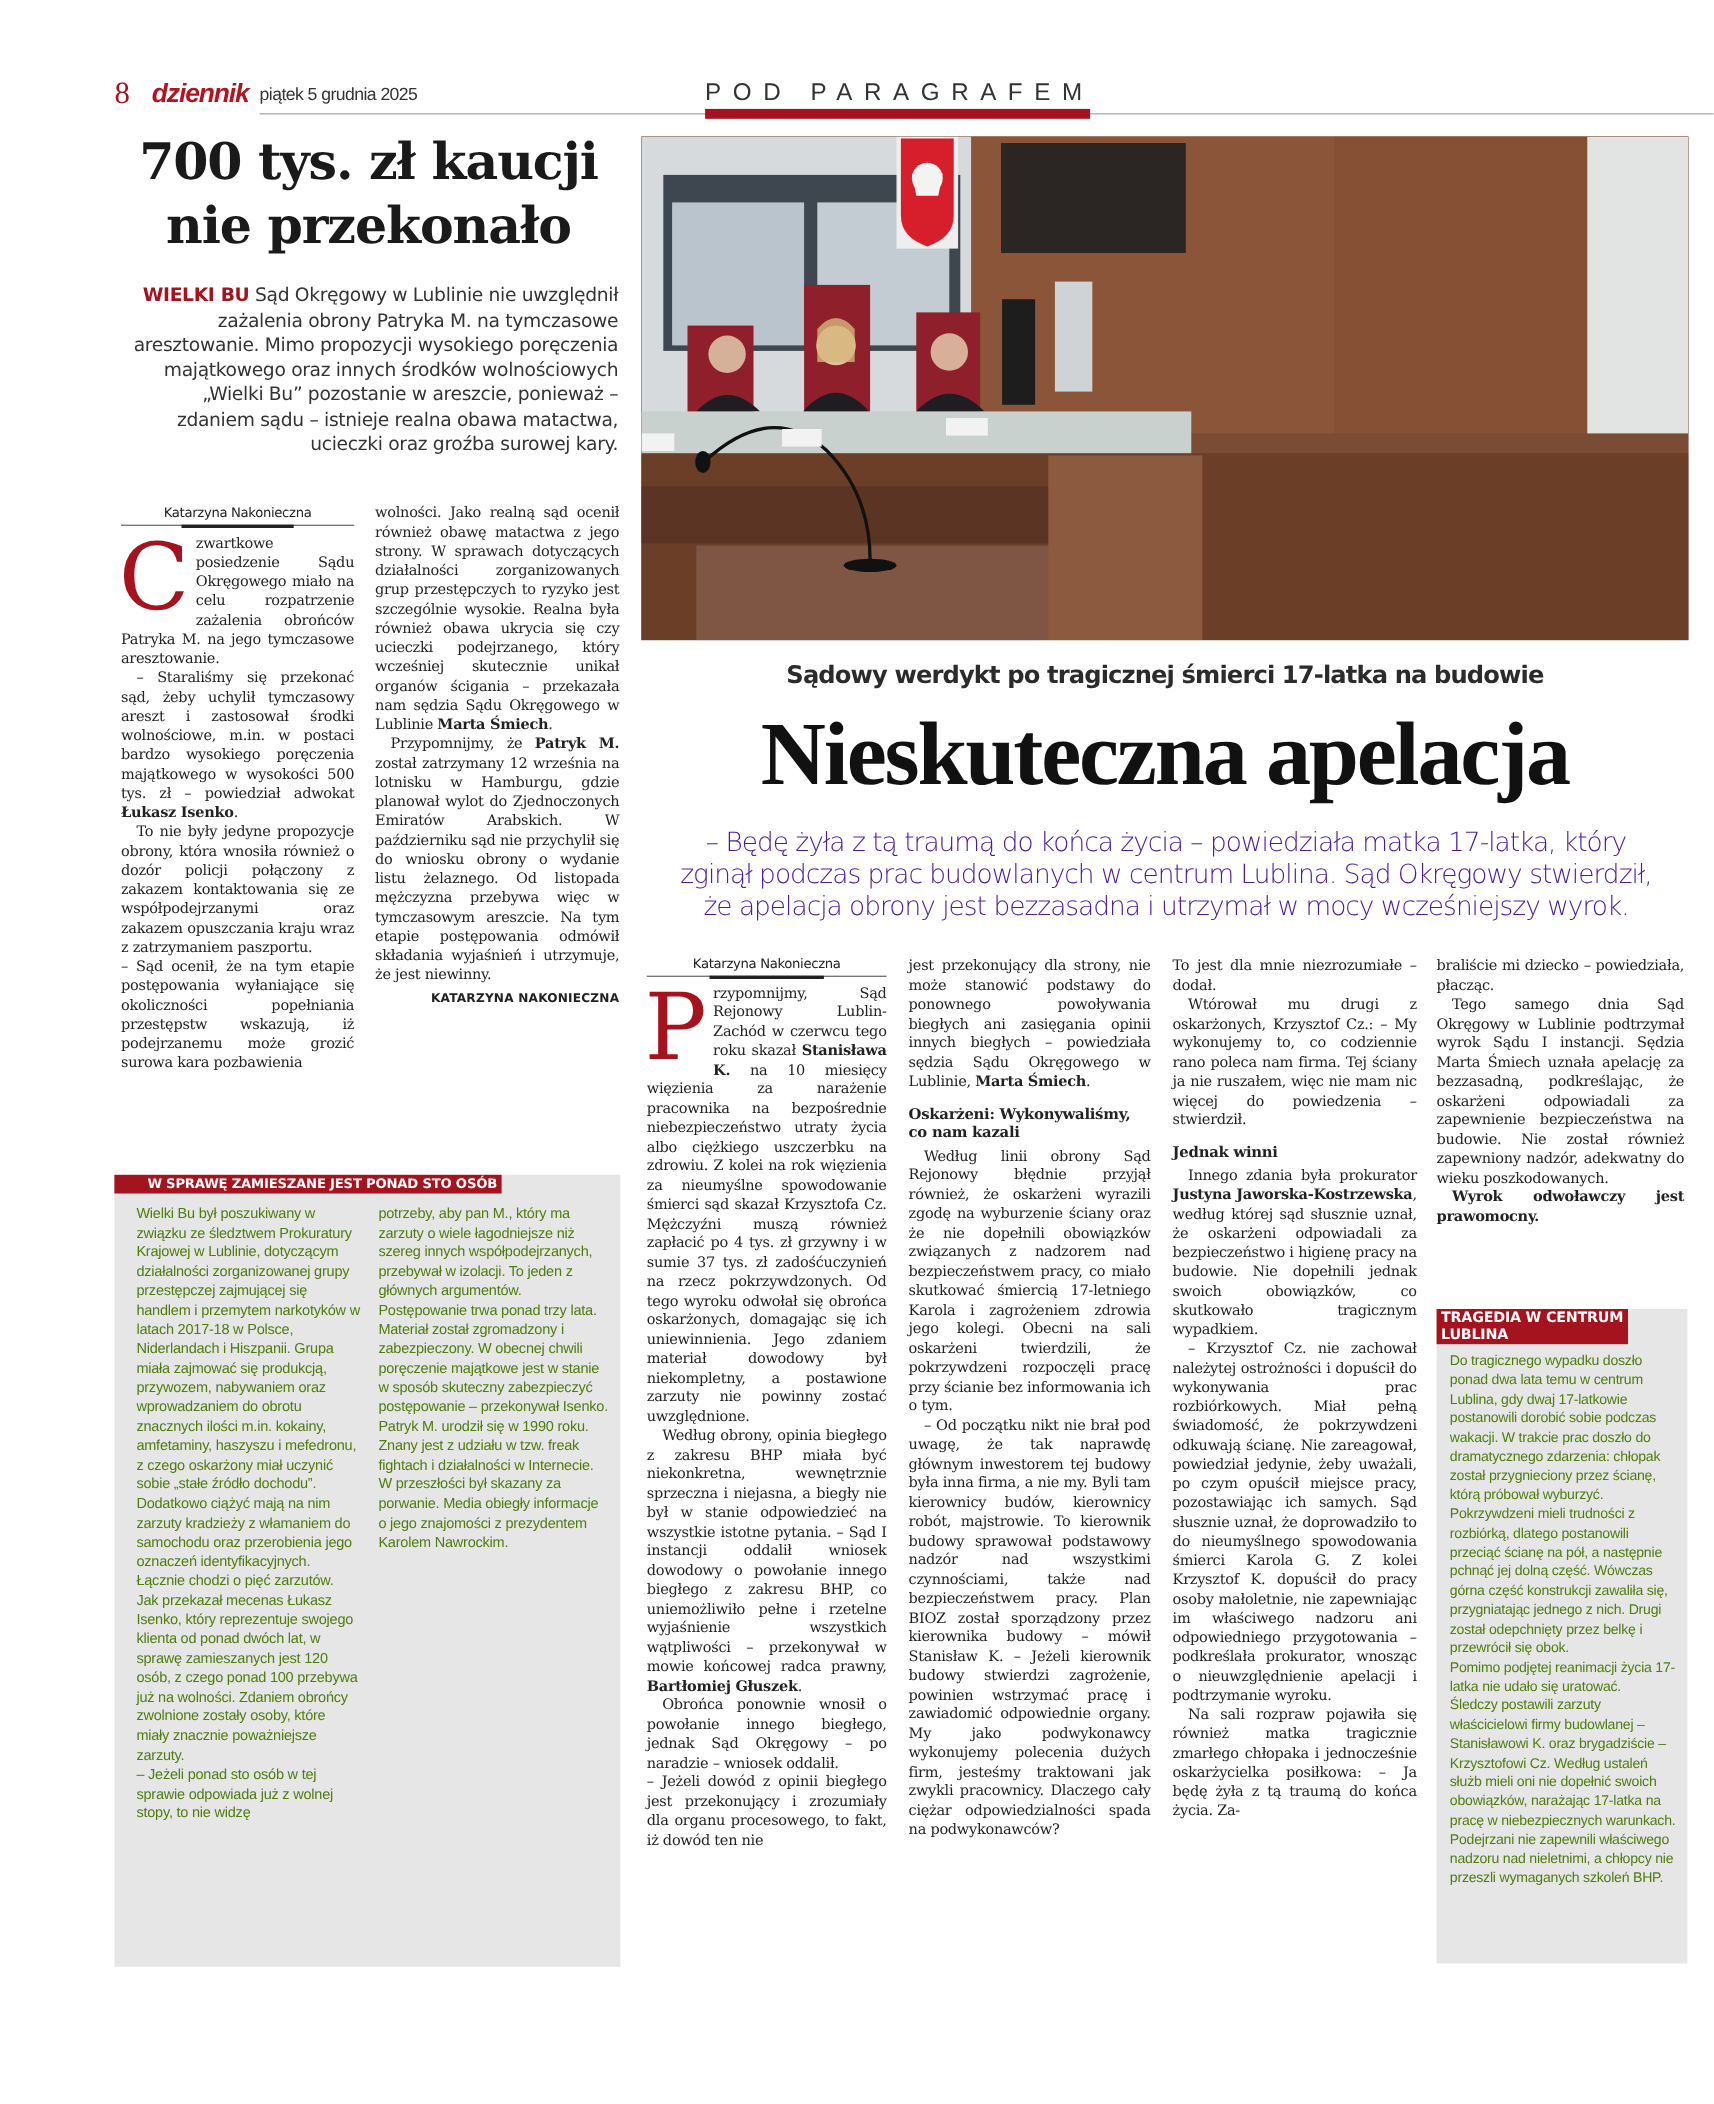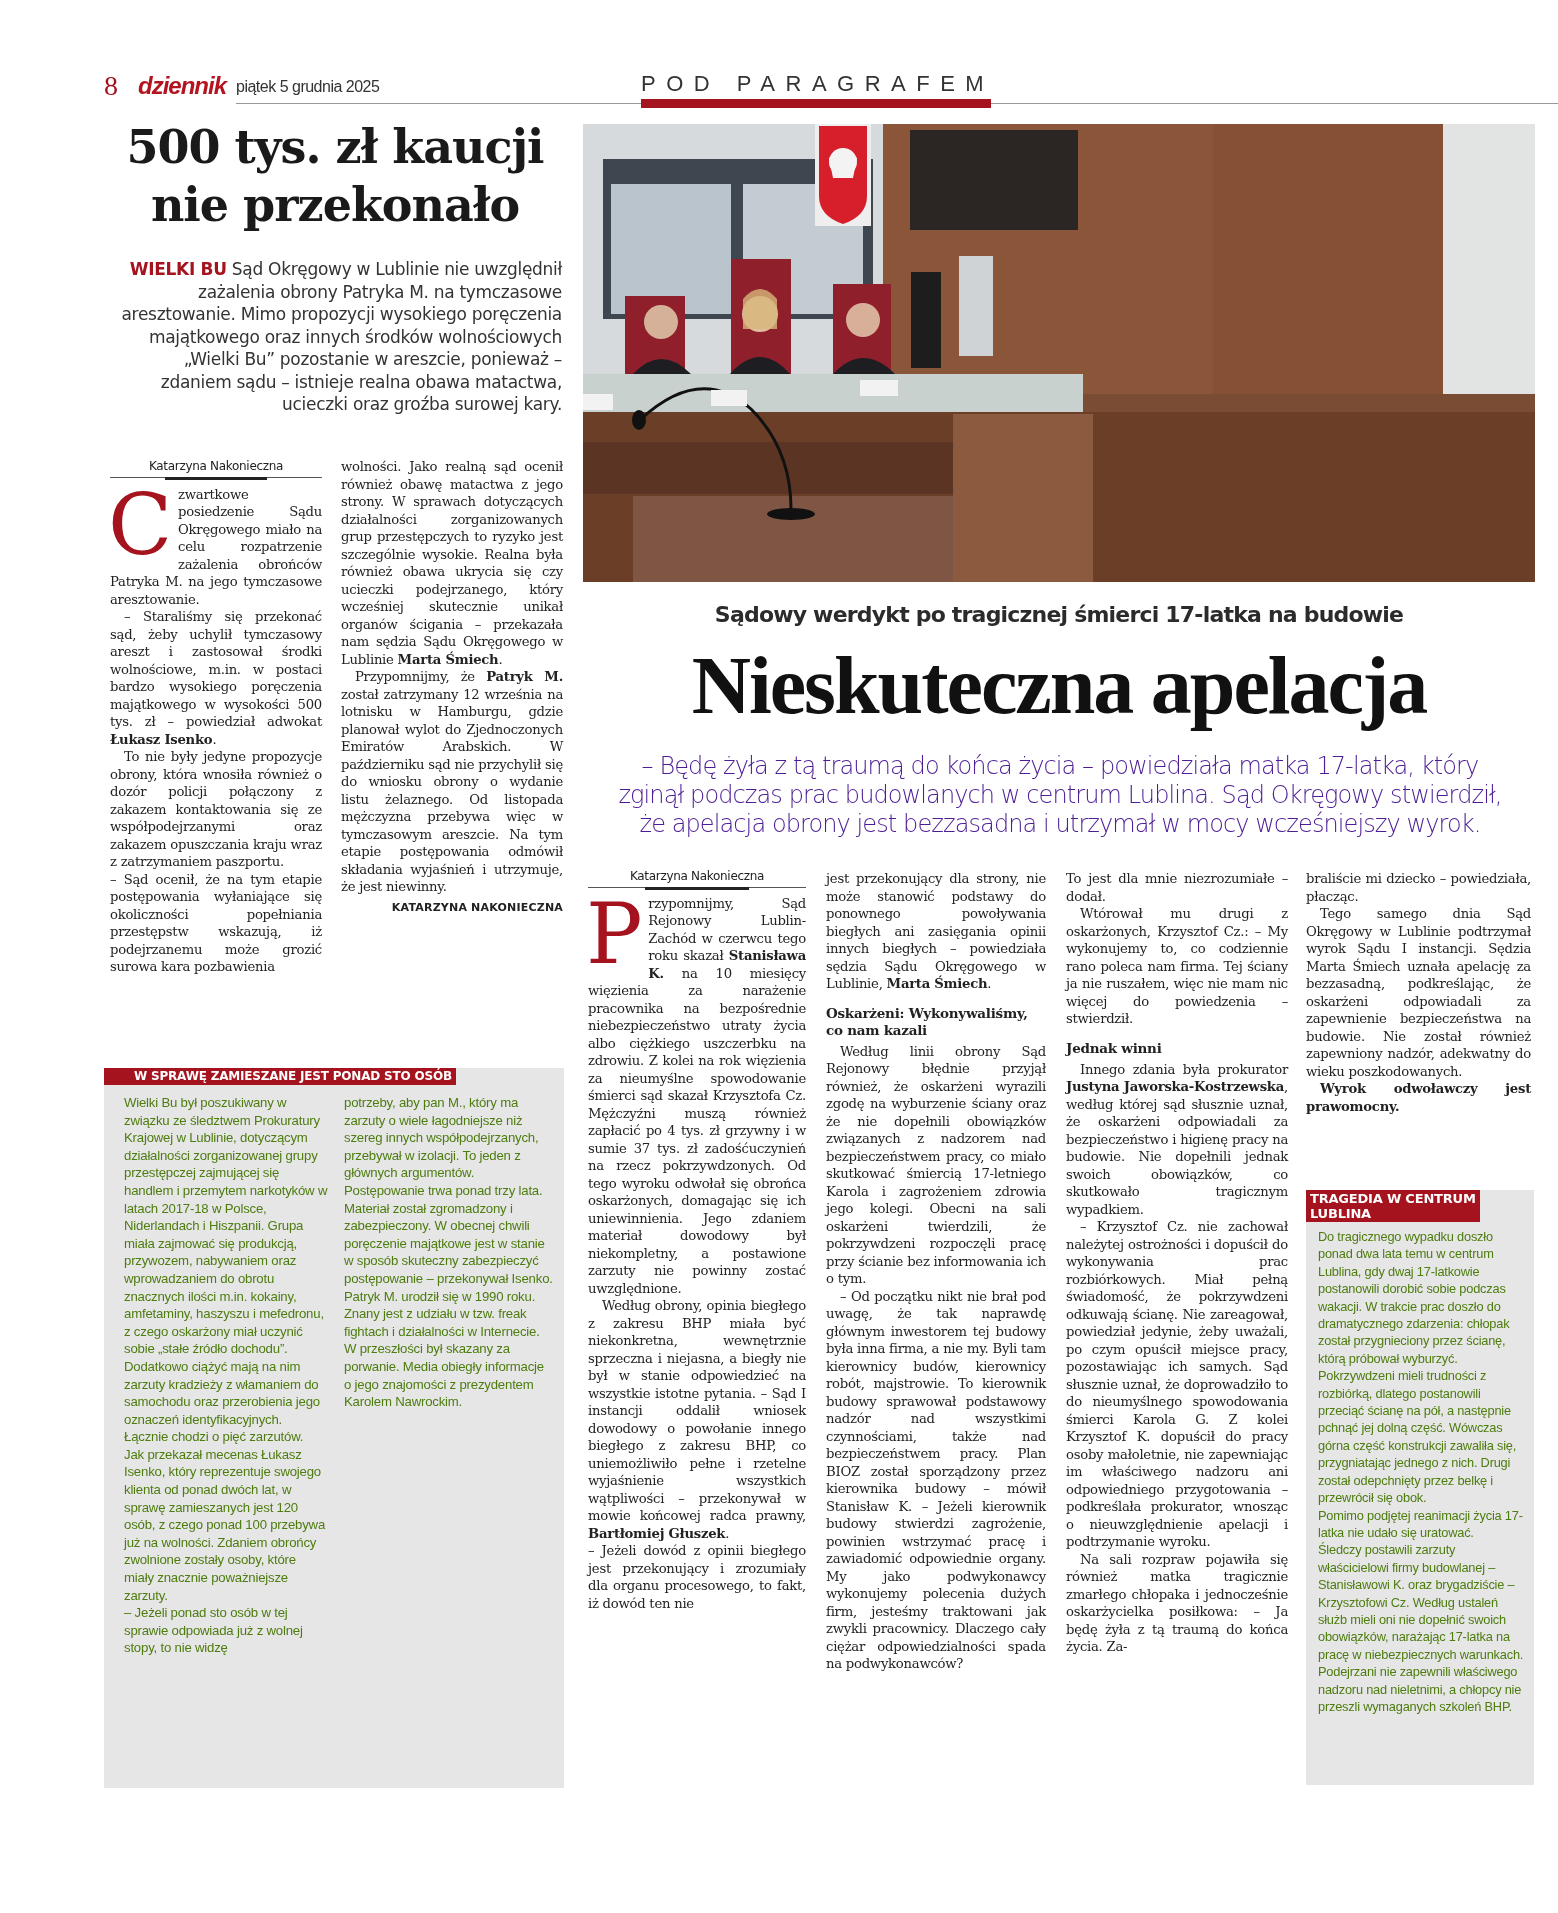--- a/index.html
+++ b/index.html
@@ -52,21 +52,21 @@
   <span class="page-num">8</span>
   <span class="logo">dziennik</span>
   <span class="date">piątek 5 grudnia 2025</span>
   <div class="masthead-rule"></div>
   <h2 class="section-title" style="left:537px">POD PARAGRAFEM</h2>
   <div class="section-bar" style="left:537px;width:350px"></div>
 </header>
 
 <article>
   <h1 class="left-headline">
-    <span>500 tys. zł kaucji</span><br>
+    <span>700 tys. zł kaucji</span><br>
     <span>nie przekonało</span>
   </h1>
   <p class="left-lede"><span class="lede-tag">WIELKI BU</span><span> Sąd Okręgowy w Lublinie nie uwzględnił zażalenia obrony Patryka M. na tymczasowe aresztowanie. Mimo propozycji wysokiego poręczenia majątkowego oraz innych środków wolnościowych „Wielki Bu” pozostanie w areszcie, ponieważ – zdaniem sądu – istnieje realna obawa matactwa, ucieczki oraz groźba surowej kary.</span></p>
 
   <div class="col" style="left:110px; top:458px; width:212px;">
     <div class="byline" style="margin-bottom:8px;">Katarzyna Nakonieczna</div>
     <p class="noindent"><span class="dropcap">C</span><span>zwartkowe posiedzenie Sądu Okręgowego miało na celu rozpatrzenie zażalenia obrońców Patryka M. na jego tymczasowe aresztowanie.</span></p>
     <p><span>– Staraliśmy się przekonać sąd, żeby uchylił tymczasowy areszt i zastosował środki wolnościowe, m.in. w postaci bardzo wysokiego poręczenia majątkowego w wysokości 500 tys. zł – powiedział adwokat </span><b>Łukasz Isenko</b><span>.</span></p>
     <p>To nie były jedyne propozycje obrony, która wnosiła również o dozór policji połączony z zakazem kontaktowania się ze współpodejrzanymi oraz zakazem opuszczania kraju wraz z zatrzymaniem paszportu.</p>
     <p class="noindent">– Sąd ocenił, że na tym etapie postępowania wyłaniające się okoliczności popełniania przestępstw wskazują, iż podejrzanemu może grozić surowa kara pozbawienia</p>
@@ -146,20 +146,21 @@
 
 <article>
   <h3 class="kicker">Sądowy werdykt po tragicznej śmierci 17-latka na budowie</h3>
   <h1 class="main-headline">Nieskuteczna apelacja</h1>
   <p class="main-lede">– Będę żyła z tą traumą do końca życia – powiedziała matka 17-latka, który zginął podczas prac budowlanych w centrum Lublina. Sąd Okręgowy stwierdził, że apelacja obrony jest bezzasadna i utrzymał w mocy wcześniejszy wyrok.</p>
 
   <div class="col" style="left:588px; top:868px; width:218px;">
     <div class="byline" style="margin-bottom:7px;">Katarzyna Nakonieczna</div>
     <p class="noindent"><span class="dropcap">P</span><span>rzypomnijmy, Sąd Rejonowy Lublin-Zachód w czerwcu tego roku skazał </span><b>Stanisława K.</b><span> na 10 miesięcy więzienia za narażenie pracownika na bezpośrednie niebezpieczeństwo utraty życia albo ciężkiego uszczerbku na zdrowiu. Z kolei na rok więzienia za nieumyślne spowodowanie śmierci sąd skazał Krzysztofa Cz. Mężczyźni muszą również zapłacić po 4 tys. zł grzywny i w sumie 37 tys. zł zadośćuczynień na rzecz pokrzywdzonych. Od tego wyroku odwołał się obrońca oskarżonych, domagając się ich uniewinnienia. Jego zdaniem materiał dowodowy był niekompletny, a postawione zarzuty nie powinny zostać uwzględnione.</span></p>
     <p><span>Według obrony, opinia biegłego z zakresu BHP miała być niekonkretna, wewnętrznie sprzeczna i niejasna, a biegły nie był w stanie odpowiedzieć na wszystkie istotne pytania. – Sąd I instancji oddalił wniosek dowodowy o powołanie innego biegłego z zakresu BHP, co uniemożliwiło pełne i rzetelne wyjaśnienie wszystkich wątpliwości – przekonywał w mowie końcowej radca prawny, </span><b>Bartłomiej Głuszek</b><span>.</span></p>
+    <p>Obrońca ponownie wnosił o powołanie innego biegłego, jednak Sąd Okręgowy – po naradzie – wniosek oddalił.</p>
     <p class="noindent">– Jeżeli dowód z opinii biegłego jest przekonujący i zrozumiały dla organu procesowego, to fakt, iż dowód ten nie</p>
   </div>
 
   <div class="col" style="left:826px; top:870px; width:220px;">
     <p class="noindent"><span>jest przekonujący dla strony, nie może stanowić podstawy do ponownego powoływania biegłych ani zasięgania opinii innych biegłych – powiedziała sędzia Sądu Okręgowego w Lublinie, </span><b>Marta Śmiech</b><span>.</span></p>
     <div class="subhead">Oskarżeni: Wykonywaliśmy, co nam kazali</div>
     <p>Według linii obrony Sąd Rejonowy błędnie przyjął również, że oskarżeni wyrazili zgodę na wyburzenie ściany oraz że nie dopełnili obowiązków związanych z nadzorem nad bezpieczeństwem pracy, co miało skutkować śmiercią 17-letniego Karola i zagrożeniem zdrowia jego kolegi. Obecni na sali oskarżeni twierdzili, że pokrzywdzeni rozpoczęli pracę przy ścianie bez informowania ich o tym.</p>
     <p>– Od początku nikt nie brał pod uwagę, że tak naprawdę głównym inwestorem tej budowy była inna firma, a nie my. Byli tam kierownicy budów, kierownicy robót, majstrowie. To kierownik budowy sprawował podstawowy nadzór nad wszystkimi czynnościami, także nad bezpieczeństwem pracy. Plan BIOZ został sporządzony przez kierownika budowy – mówił Stanisław K. – Jeżeli kierownik budowy stwierdzi zagrożenie, powinien wstrzymać pracę i zawiadomić odpowiednie organy. My jako podwykonawcy wykonujemy polecenia dużych firm, jesteśmy traktowani jak zwykli pracownicy. Dlaczego cały ciężar odpowiedzialności spada na podwykonawców?</p>
   </div>
 

